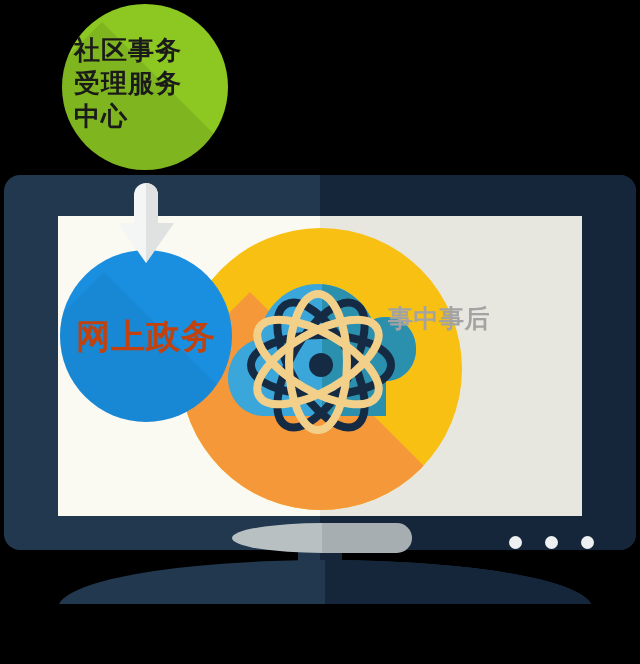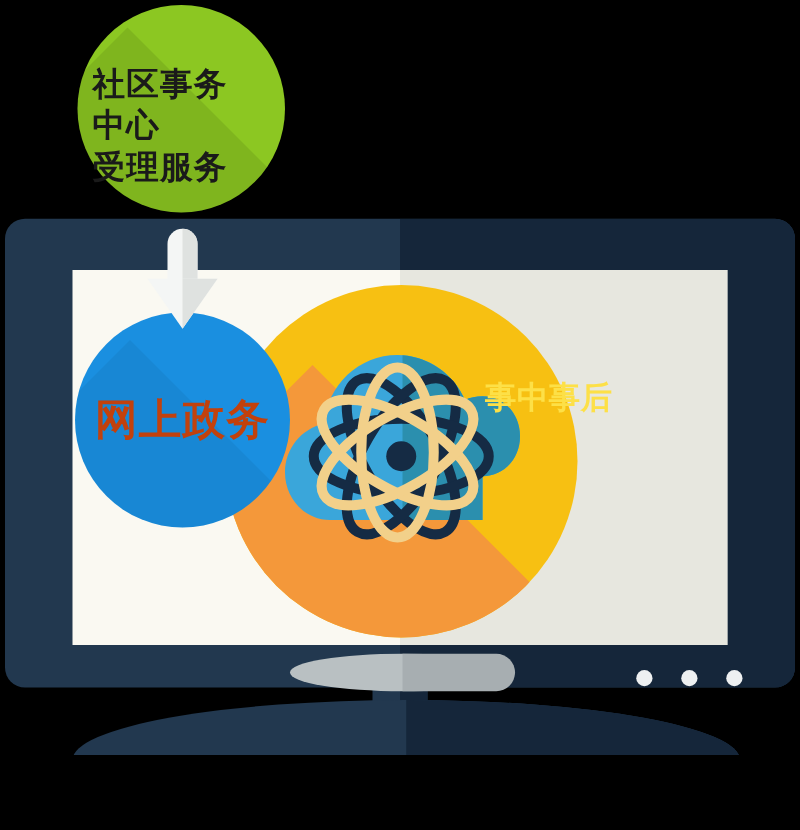--- a/index.html
+++ b/index.html
@@ -199,21 +199,21 @@
     top: 18px;
     width: 260px;
     height: 260px;
     background: rgba(0,0,0,0.09);
     transform: rotate(45deg);
     transform-origin: 0 0;
   }
   .green-label {
     position: absolute;
     left: 62px;
-    top: 17px;
+    top: 0;
     width: 166px;
     height: 166px;
     display: flex;
     flex-direction: column;
     justify-content: center;
     padding-left: 12px;
     box-sizing: border-box;
     color: #1a1a1a;
     font-weight: bold;
     font-size: 26px;
@@ -299,21 +299,21 @@
     line-height: 34px;
     letter-spacing: 1px;
   }
 
   
   .right-label {
     position: absolute;
     left: 388px;
     top: 300px;
     width: 200px;
-    color: #fde047;
+    color: #a3a3a3;
     font-weight: bold;
     font-size: 25px;
     line-height: 36px;
     letter-spacing: 0.5px;
   }
 </style>
 </head>
 <body>
 
 <div id="stage">
@@ -405,17 +405,17 @@
     <div class="shaft-shade"></div>
     <div class="head"></div>
     <div class="head-shade"></div>
   </div>
 
   <div class="green-circle">
     <div class="long-shadow"></div>
   </div>
   <div class="green-label">
     <span>社区事务</span>
+    <span>受理服务</span>
     <span>中心</span>
-    <span>受理服务</span>
   </div>
 
 </div>
 
 </body></html>

